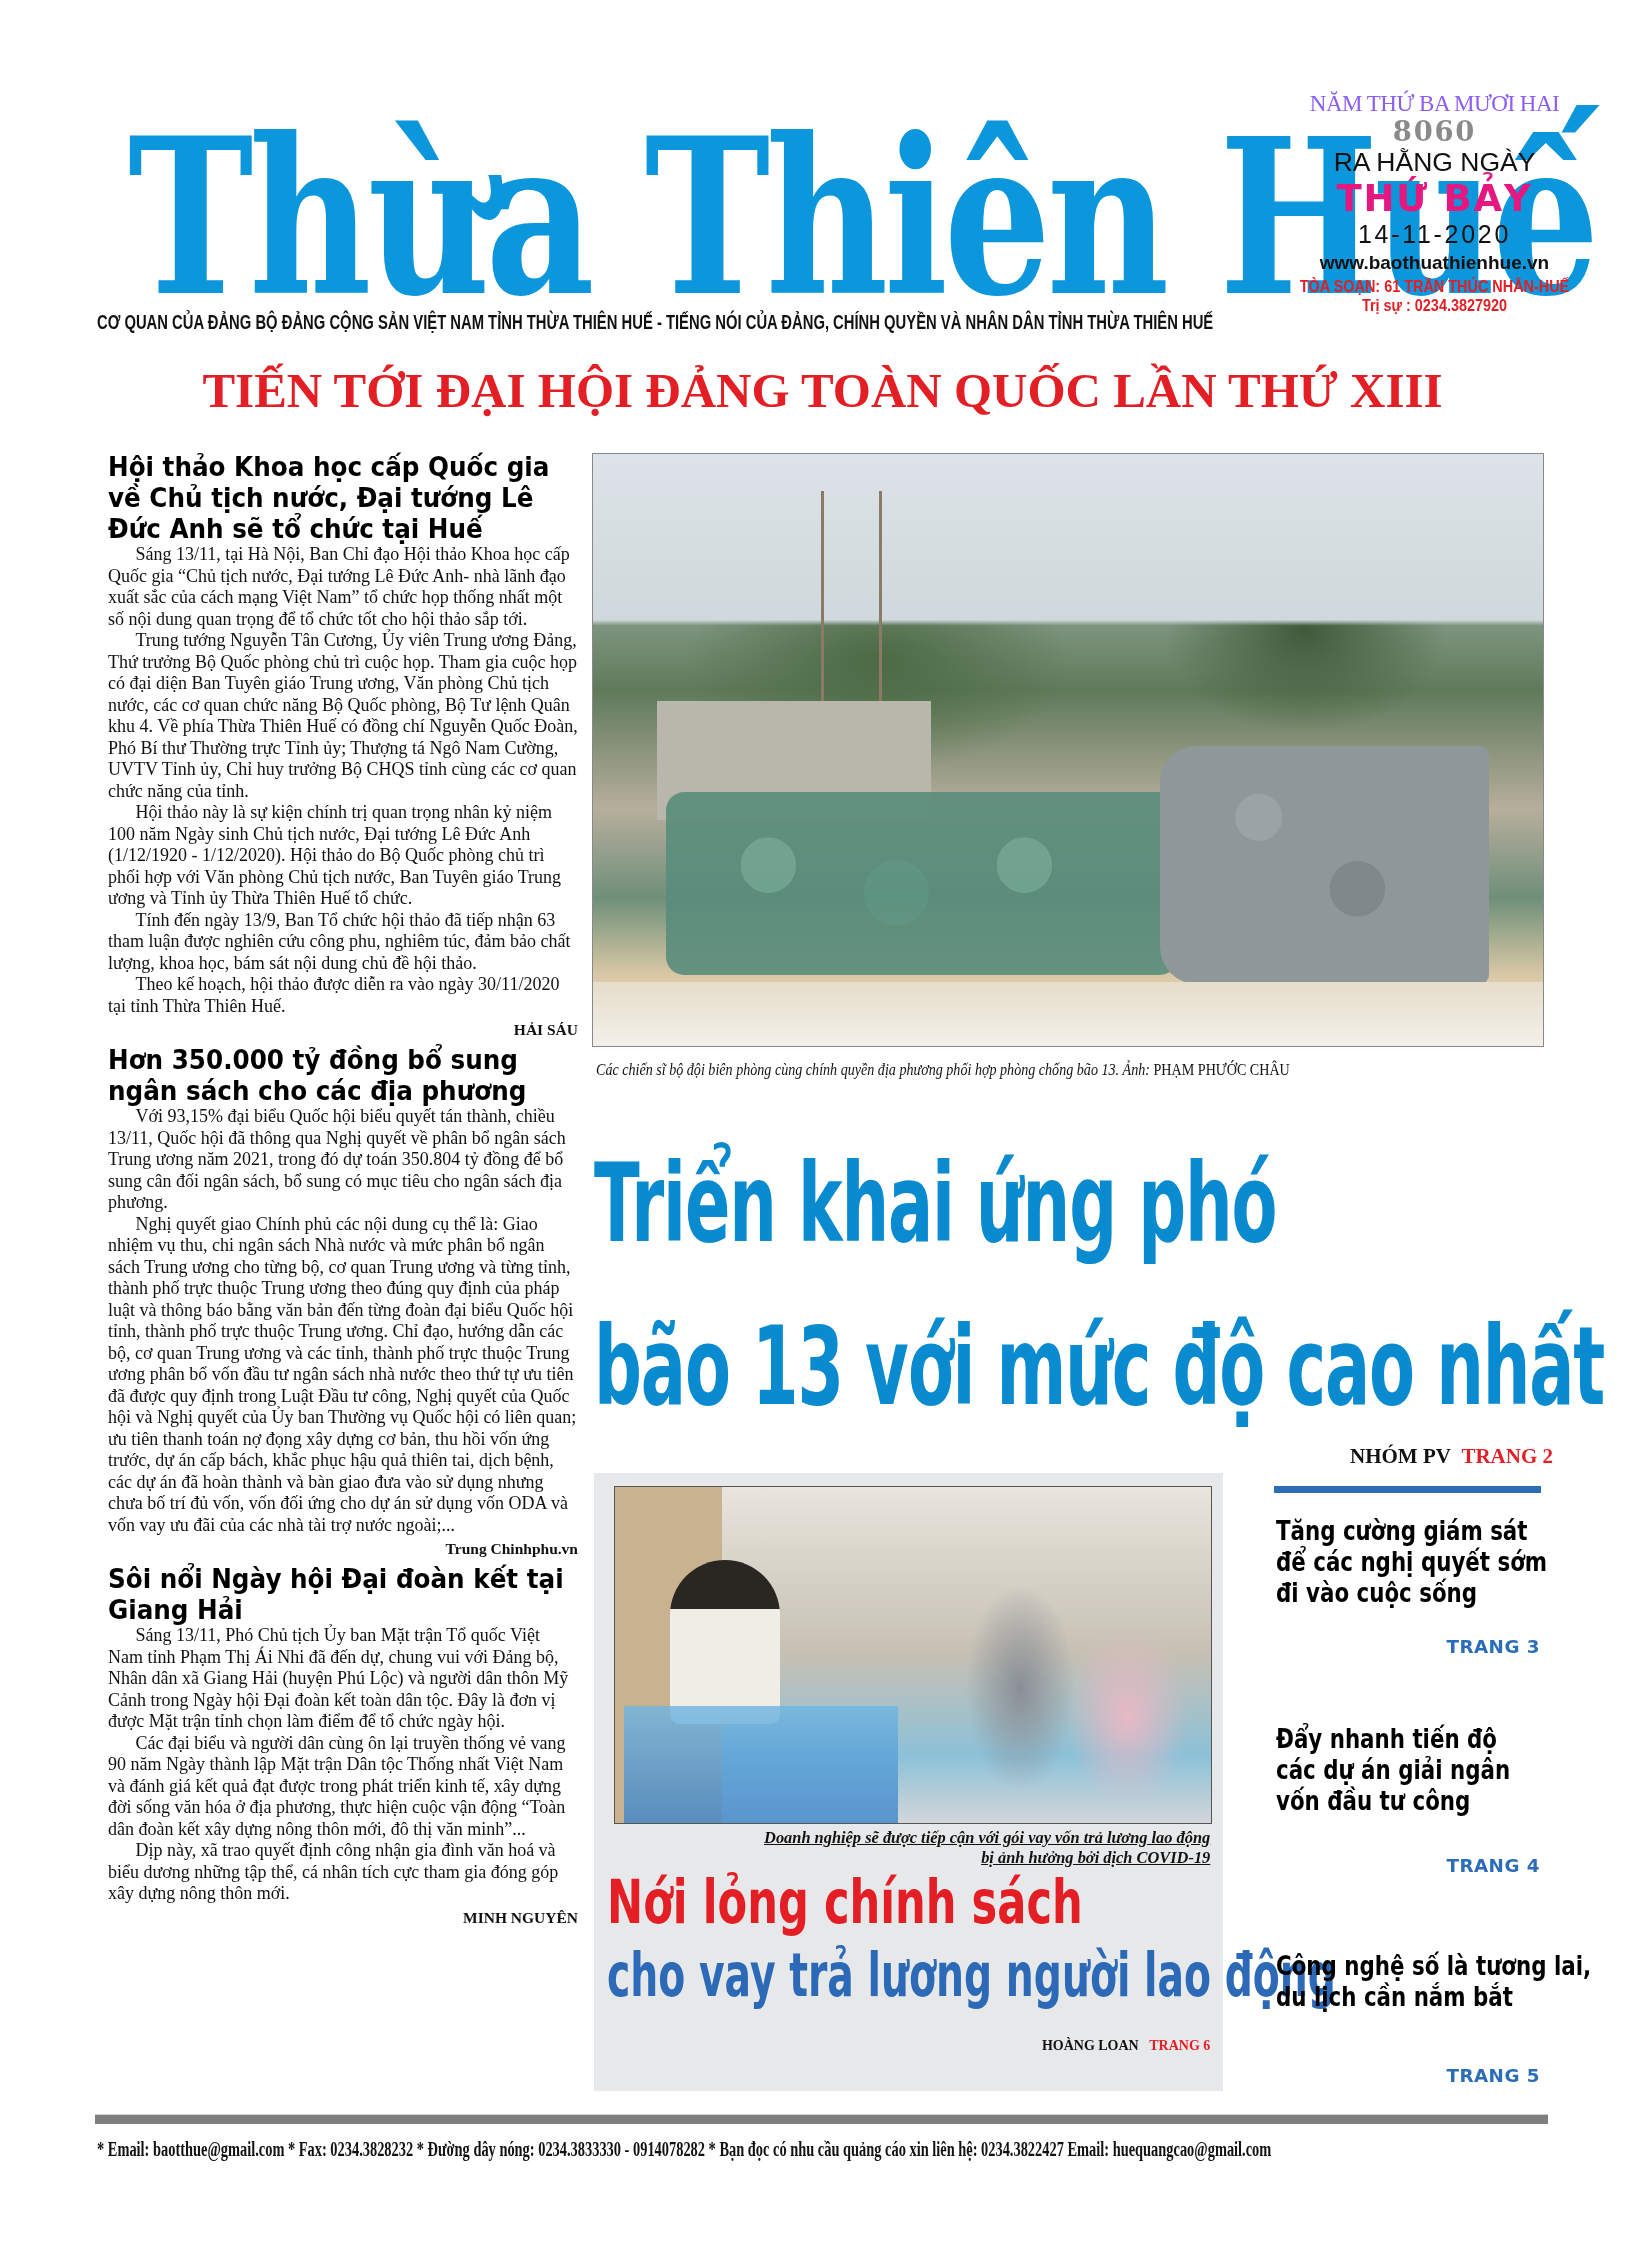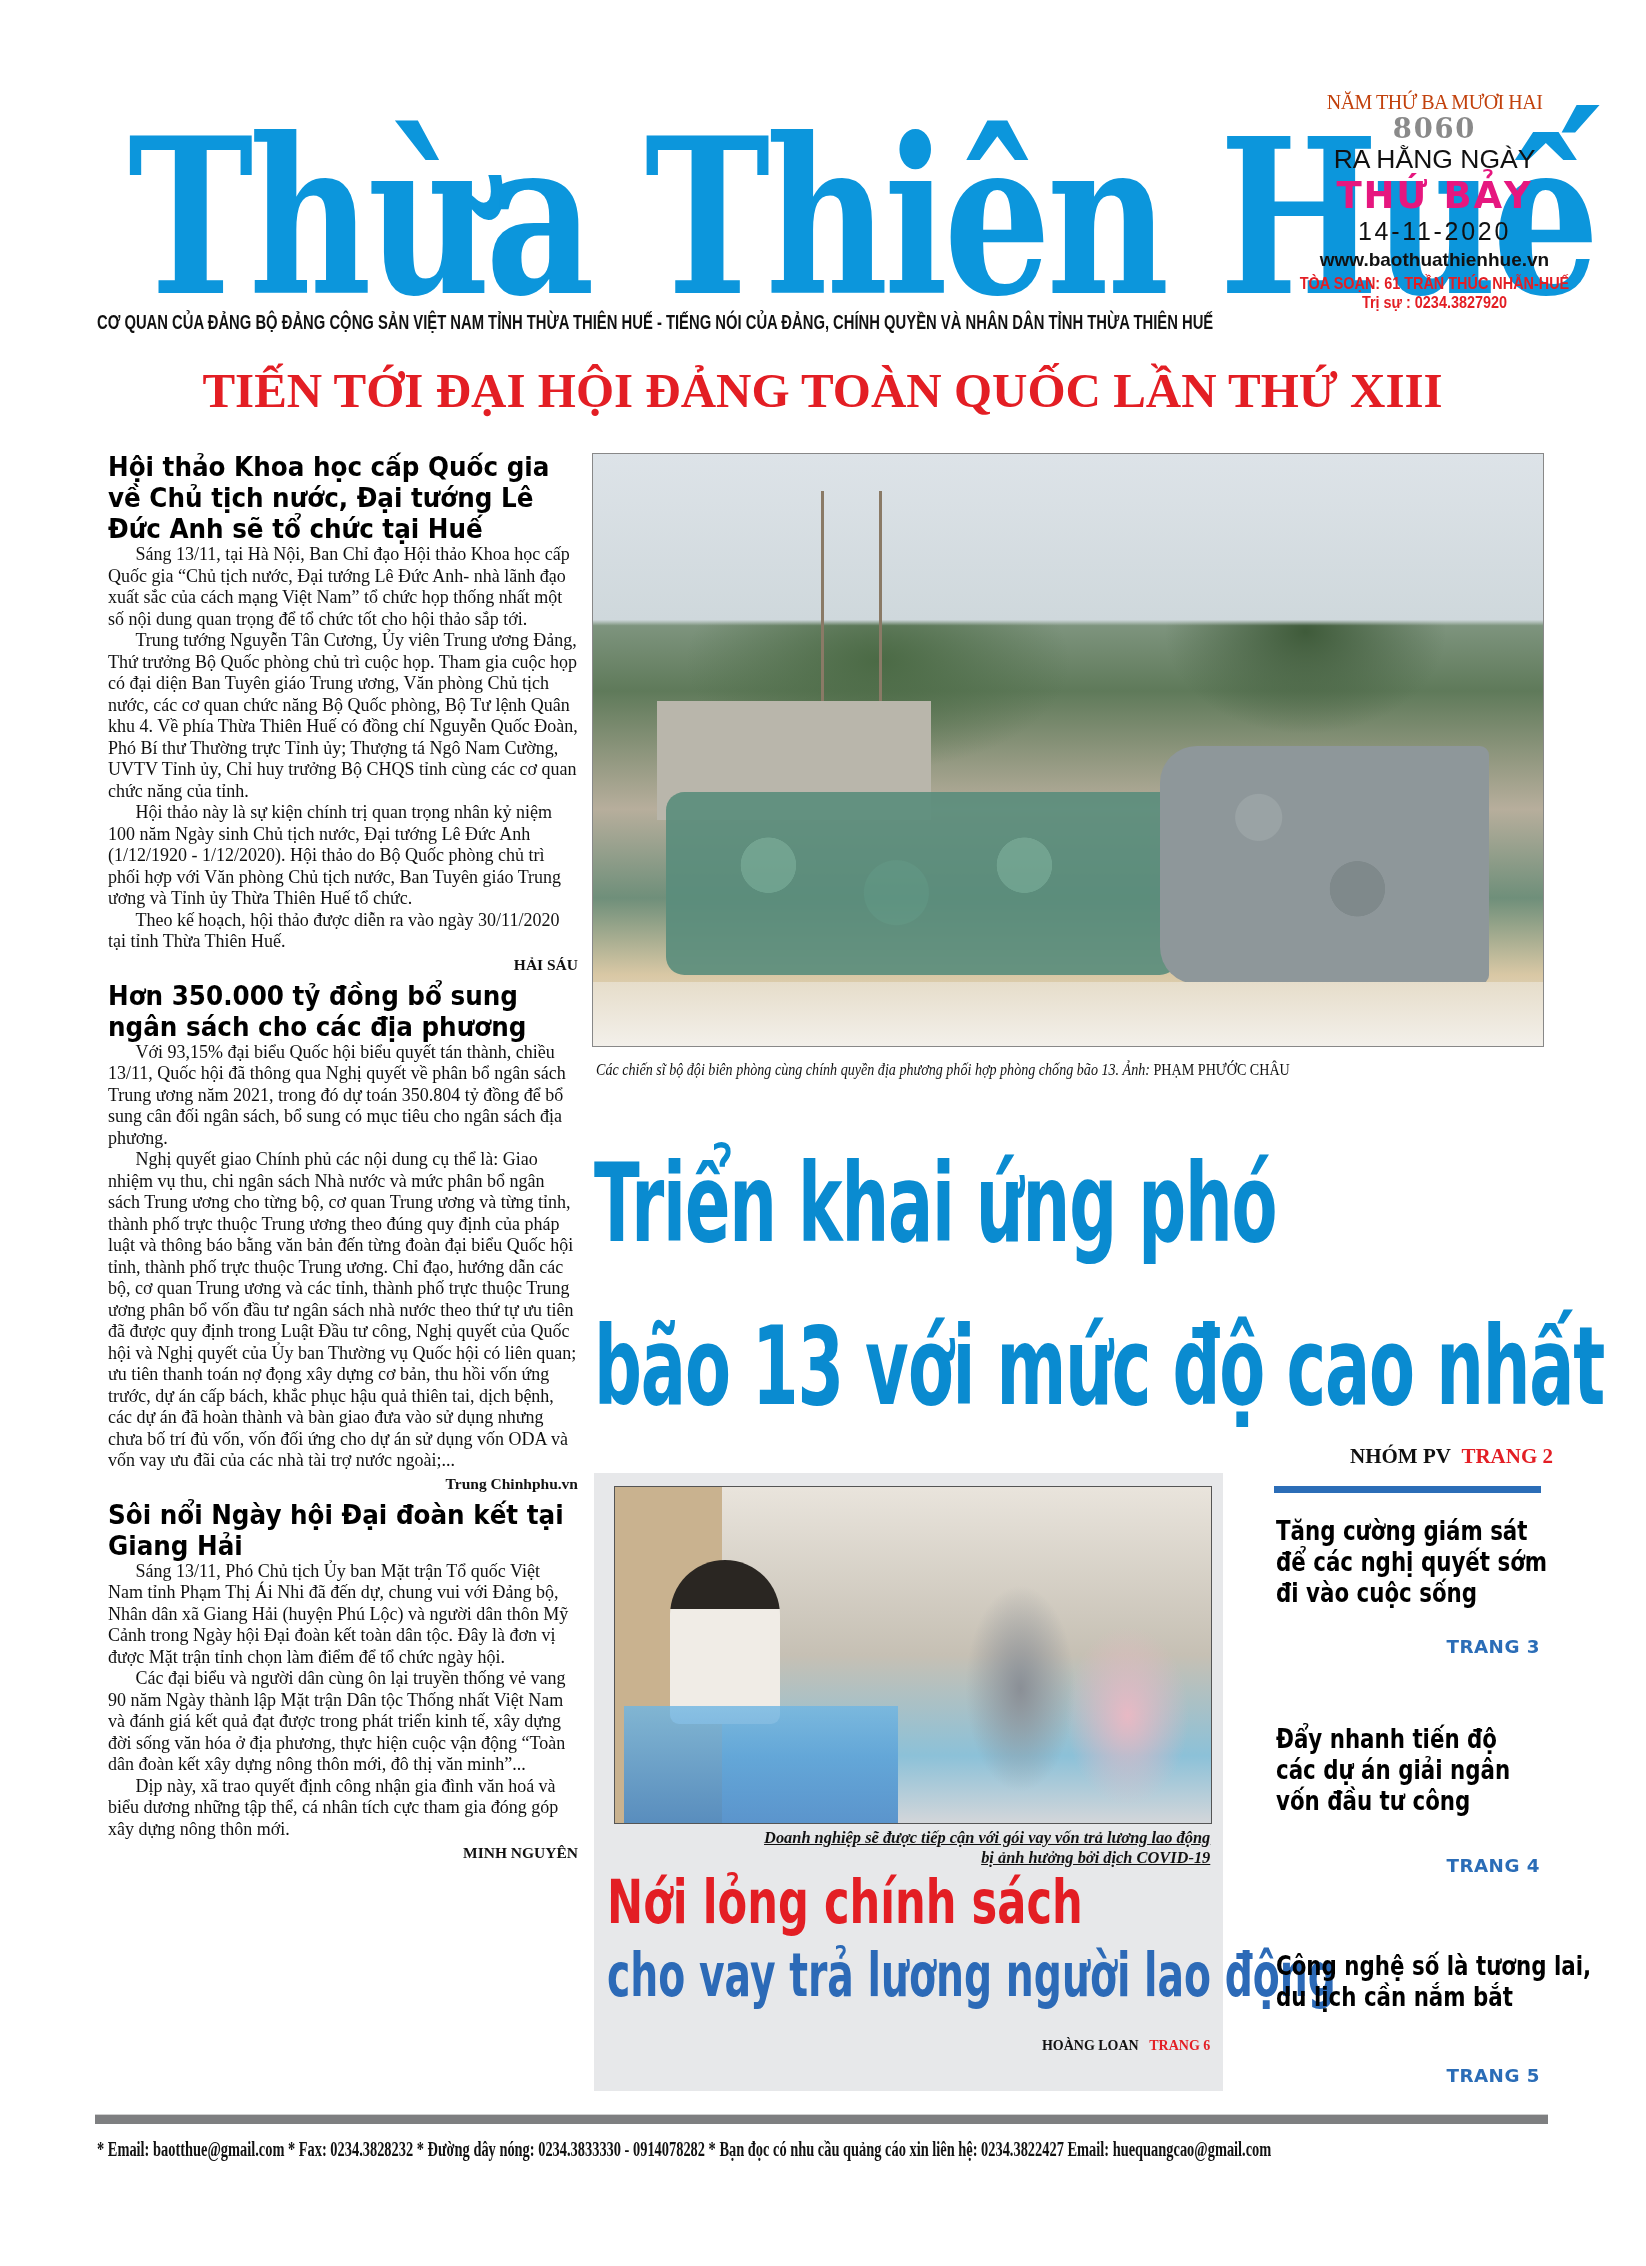--- a/index.html
+++ b/index.html
@@ -2,21 +2,21 @@
 <html style="font-size:14.6px"><head>
 <meta charset="utf-8">
 <style>
   html, body { margin:0; padding:0; background:#ffffff; }
   body { width:1647px; height:2267px; position:relative; overflow:hidden; font-family:"Liberation Serif", serif; color:#111; }
   .abs { position:absolute; }
 
   
   .masthead-title { left:128px; top:108px; width:1142px; height:219px; font-family:"DejaVu Serif", serif; font-weight:bold; color:#0c96dc; font-size:216px; line-height:219px; letter-spacing:-5.5px; transform:scaleX(0.78); transform-origin:left top; white-space:nowrap; }
   .issue-box { left:1270px; top:91px; width:329px; text-align:center; }
-  .issue-year { font-family:"Liberation Serif", serif; font-size:20px; color:#c2410c; letter-spacing:-0.5px; }
+  .issue-year { font-family:"Liberation Serif", serif; font-size:23px; color:#8b5cf6; letter-spacing:-0.5px; }
   .issue-number { font-family:"DejaVu Serif", serif; font-weight:bold; font-size:27.4px; color:#8a8a8a; line-height:29px; letter-spacing:1.8px; }
   .issue-freq { font-family:"Liberation Sans", sans-serif; font-size:26.5px; color:#111; line-height:33px; }
   .issue-day { font-family:"DejaVu Sans", sans-serif; font-weight:bold; font-size:37px; color:#e6177f; line-height:40px; letter-spacing:1.8px; }
   .issue-date { font-family:"Liberation Sans", sans-serif; font-size:25px; letter-spacing:2.7px; color:#111; line-height:31px; }
   .issue-web { font-family:"Liberation Sans", sans-serif; font-weight:bold; font-size:19px; color:#111; line-height:25.6px; }
   .issue-office { font-family:"Liberation Sans", sans-serif; font-weight:bold; font-size:16.4px; color:#e31e24; line-height:20px; transform:scaleX(0.88); }
   .issue-phone { font-family:"Liberation Sans", sans-serif; font-weight:bold; font-size:16.4px; color:#e31e24; line-height:18.3px; transform:scaleX(0.88); }
 
   .tagline { left:97px; top:311px; width:1188px; font-family:"Liberation Sans", sans-serif; font-weight:bold; font-size:20px; color:#111; white-space:nowrap; transform:scaleX(0.74); transform-origin:left top; }
   .banner { left:110px; top:362px; width:1425px; text-align:center; font-family:"Liberation Serif", serif; font-weight:bold; color:#e31e24; font-size:49px; white-space:nowrap; }
@@ -89,20 +89,21 @@
 
 <div class="abs tagline">CƠ QUAN CỦA ĐẢNG BỘ ĐẢNG CỘNG SẢN VIỆT NAM TỈNH THỪA THIÊN HUẾ  -  TIẾNG NÓI CỦA ĐẢNG, CHÍNH QUYỀN VÀ NHÂN DÂN TỈNH THỪA THIÊN HUẾ</div>
 <div class="abs banner">TIẾN TỚI ĐẠI HỘI ĐẢNG TOÀN QUỐC LẦN THỨ XIII</div>
 
 <div class="abs leftcol">
   <article>
     <h2 class="art-h">Hội thảo Khoa học cấp Quốc gia về Chủ tịch nước, Đại tướng Lê Đức Anh sẽ tổ chức tại Huế</h2>
     <p class="art-p">Sáng 13/11, tại Hà Nội, Ban Chỉ đạo Hội thảo Khoa học cấp Quốc gia “Chủ tịch nước, Đại tướng Lê Đức Anh- nhà lãnh đạo xuất sắc của cách mạng Việt Nam” tổ chức họp thống nhất một số nội dung quan trọng để tổ chức tốt cho hội thảo sắp tới.</p>
     <p class="art-p">Trung tướng Nguyễn Tân Cương, Ủy viên Trung ương Đảng, Thứ trưởng Bộ Quốc phòng chủ trì cuộc họp. Tham gia cuộc họp có đại diện Ban Tuyên giáo Trung ương, Văn phòng Chủ tịch nước, các cơ quan chức năng Bộ Quốc phòng, Bộ Tư lệnh Quân khu 4. Về phía Thừa Thiên Huế có đồng chí Nguyễn Quốc Đoàn, Phó Bí thư Thường trực Tỉnh ủy; Thượng tá Ngô Nam Cường, UVTV Tỉnh ủy, Chỉ huy trưởng Bộ CHQS tỉnh cùng các cơ quan chức năng của tỉnh.</p>
     <p class="art-p">Hội thảo này là sự kiện chính trị quan trọng nhân kỷ niệm 100 năm Ngày sinh Chủ tịch nước, Đại tướng Lê Đức Anh (1/12/1920 - 1/12/2020). Hội thảo do Bộ Quốc phòng chủ trì phối hợp với Văn phòng Chủ tịch nước, Ban Tuyên giáo Trung ương và Tỉnh ủy Thừa Thiên Huế tổ chức.</p>
+    <p class="art-p">Tính đến ngày 13/9, Ban Tổ chức hội thảo đã tiếp nhận 63 tham luận được nghiên cứu công phu, nghiêm túc, đảm bảo chất lượng, khoa học, bám sát nội dung chủ đề hội thảo.</p>
     <p class="art-p">Theo kế hoạch, hội thảo được diễn ra vào ngày 30/11/2020 tại tỉnh Thừa Thiên Huế.</p>
     <div class="byline">HẢI SÁU</div>
   </article>
 
   <article>
     <h2 class="art-h">Hơn 350.000 tỷ đồng bổ sung ngân sách cho các địa phương</h2>
     <p class="art-p">Với 93,15% đại biểu Quốc hội biểu quyết tán thành, chiều 13/11, Quốc hội đã thông qua Nghị quyết về phân bổ ngân sách Trung ương năm 2021, trong đó dự toán 350.804 tỷ đồng để bổ sung cân đối ngân sách, bổ sung có mục tiêu cho ngân sách địa phương.</p>
     <p class="art-p">Nghị quyết giao Chính phủ các nội dung cụ thể là: Giao nhiệm vụ thu, chi ngân sách Nhà nước và mức phân bổ ngân sách Trung ương cho từng bộ, cơ quan Trung ương và từng tỉnh, thành phố trực thuộc Trung ương theo đúng quy định của pháp luật và thông báo bằng văn bản đến từng đoàn đại biểu Quốc hội tỉnh, thành phố trực thuộc Trung ương. Chỉ đạo, hướng dẫn các bộ, cơ quan Trung ương và các tỉnh, thành phố trực thuộc Trung ương phân bổ vốn đầu tư ngân sách nhà nước theo thứ tự ưu tiên đã được quy định trong Luật Đầu tư công, Nghị quyết của Quốc hội và Nghị quyết của Ủy ban Thường vụ Quốc hội có liên quan; ưu tiên thanh toán nợ đọng xây dựng cơ bản, thu hồi vốn ứng trước, dự án cấp bách, khắc phục hậu quả thiên tai, dịch bệnh, các dự án đã hoàn thành và bàn giao đưa vào sử dụng nhưng chưa bố trí đủ vốn, vốn đối ứng cho dự án sử dụng vốn ODA và vốn vay ưu đãi của các nhà tài trợ nước ngoài;...</p>
     <div class="byline">Trung Chinhphu.vn</div>
   </article>

